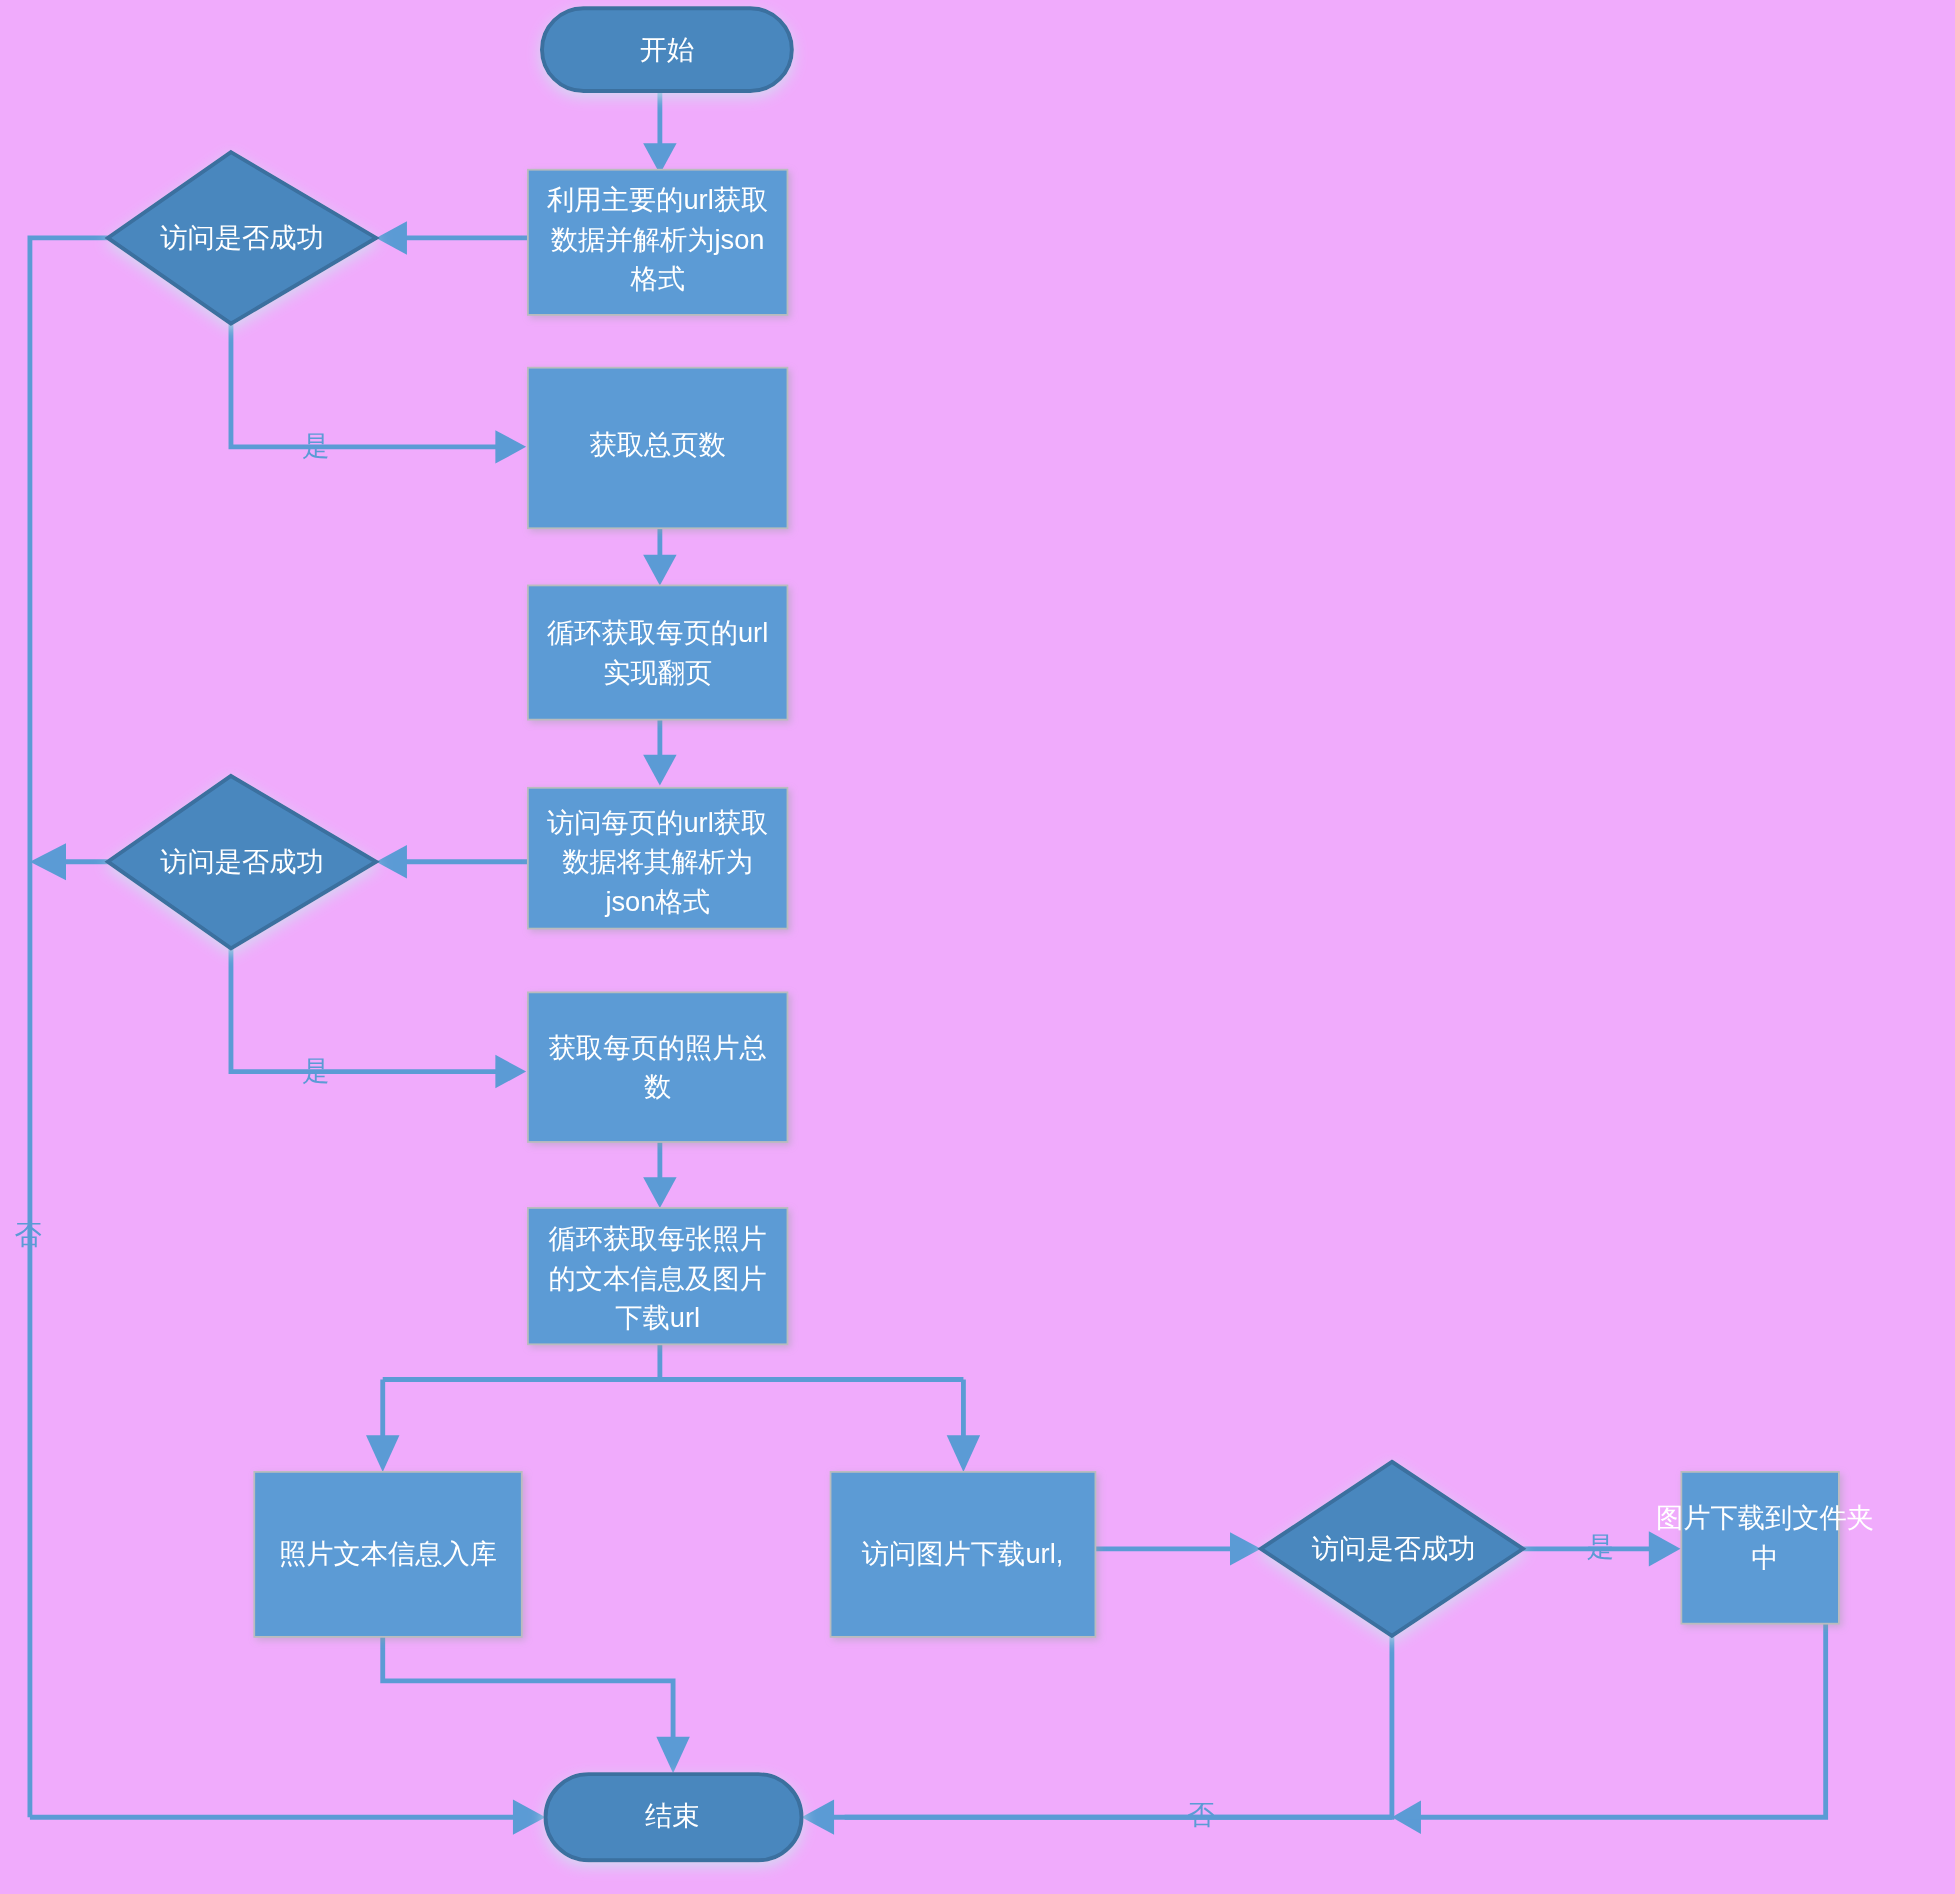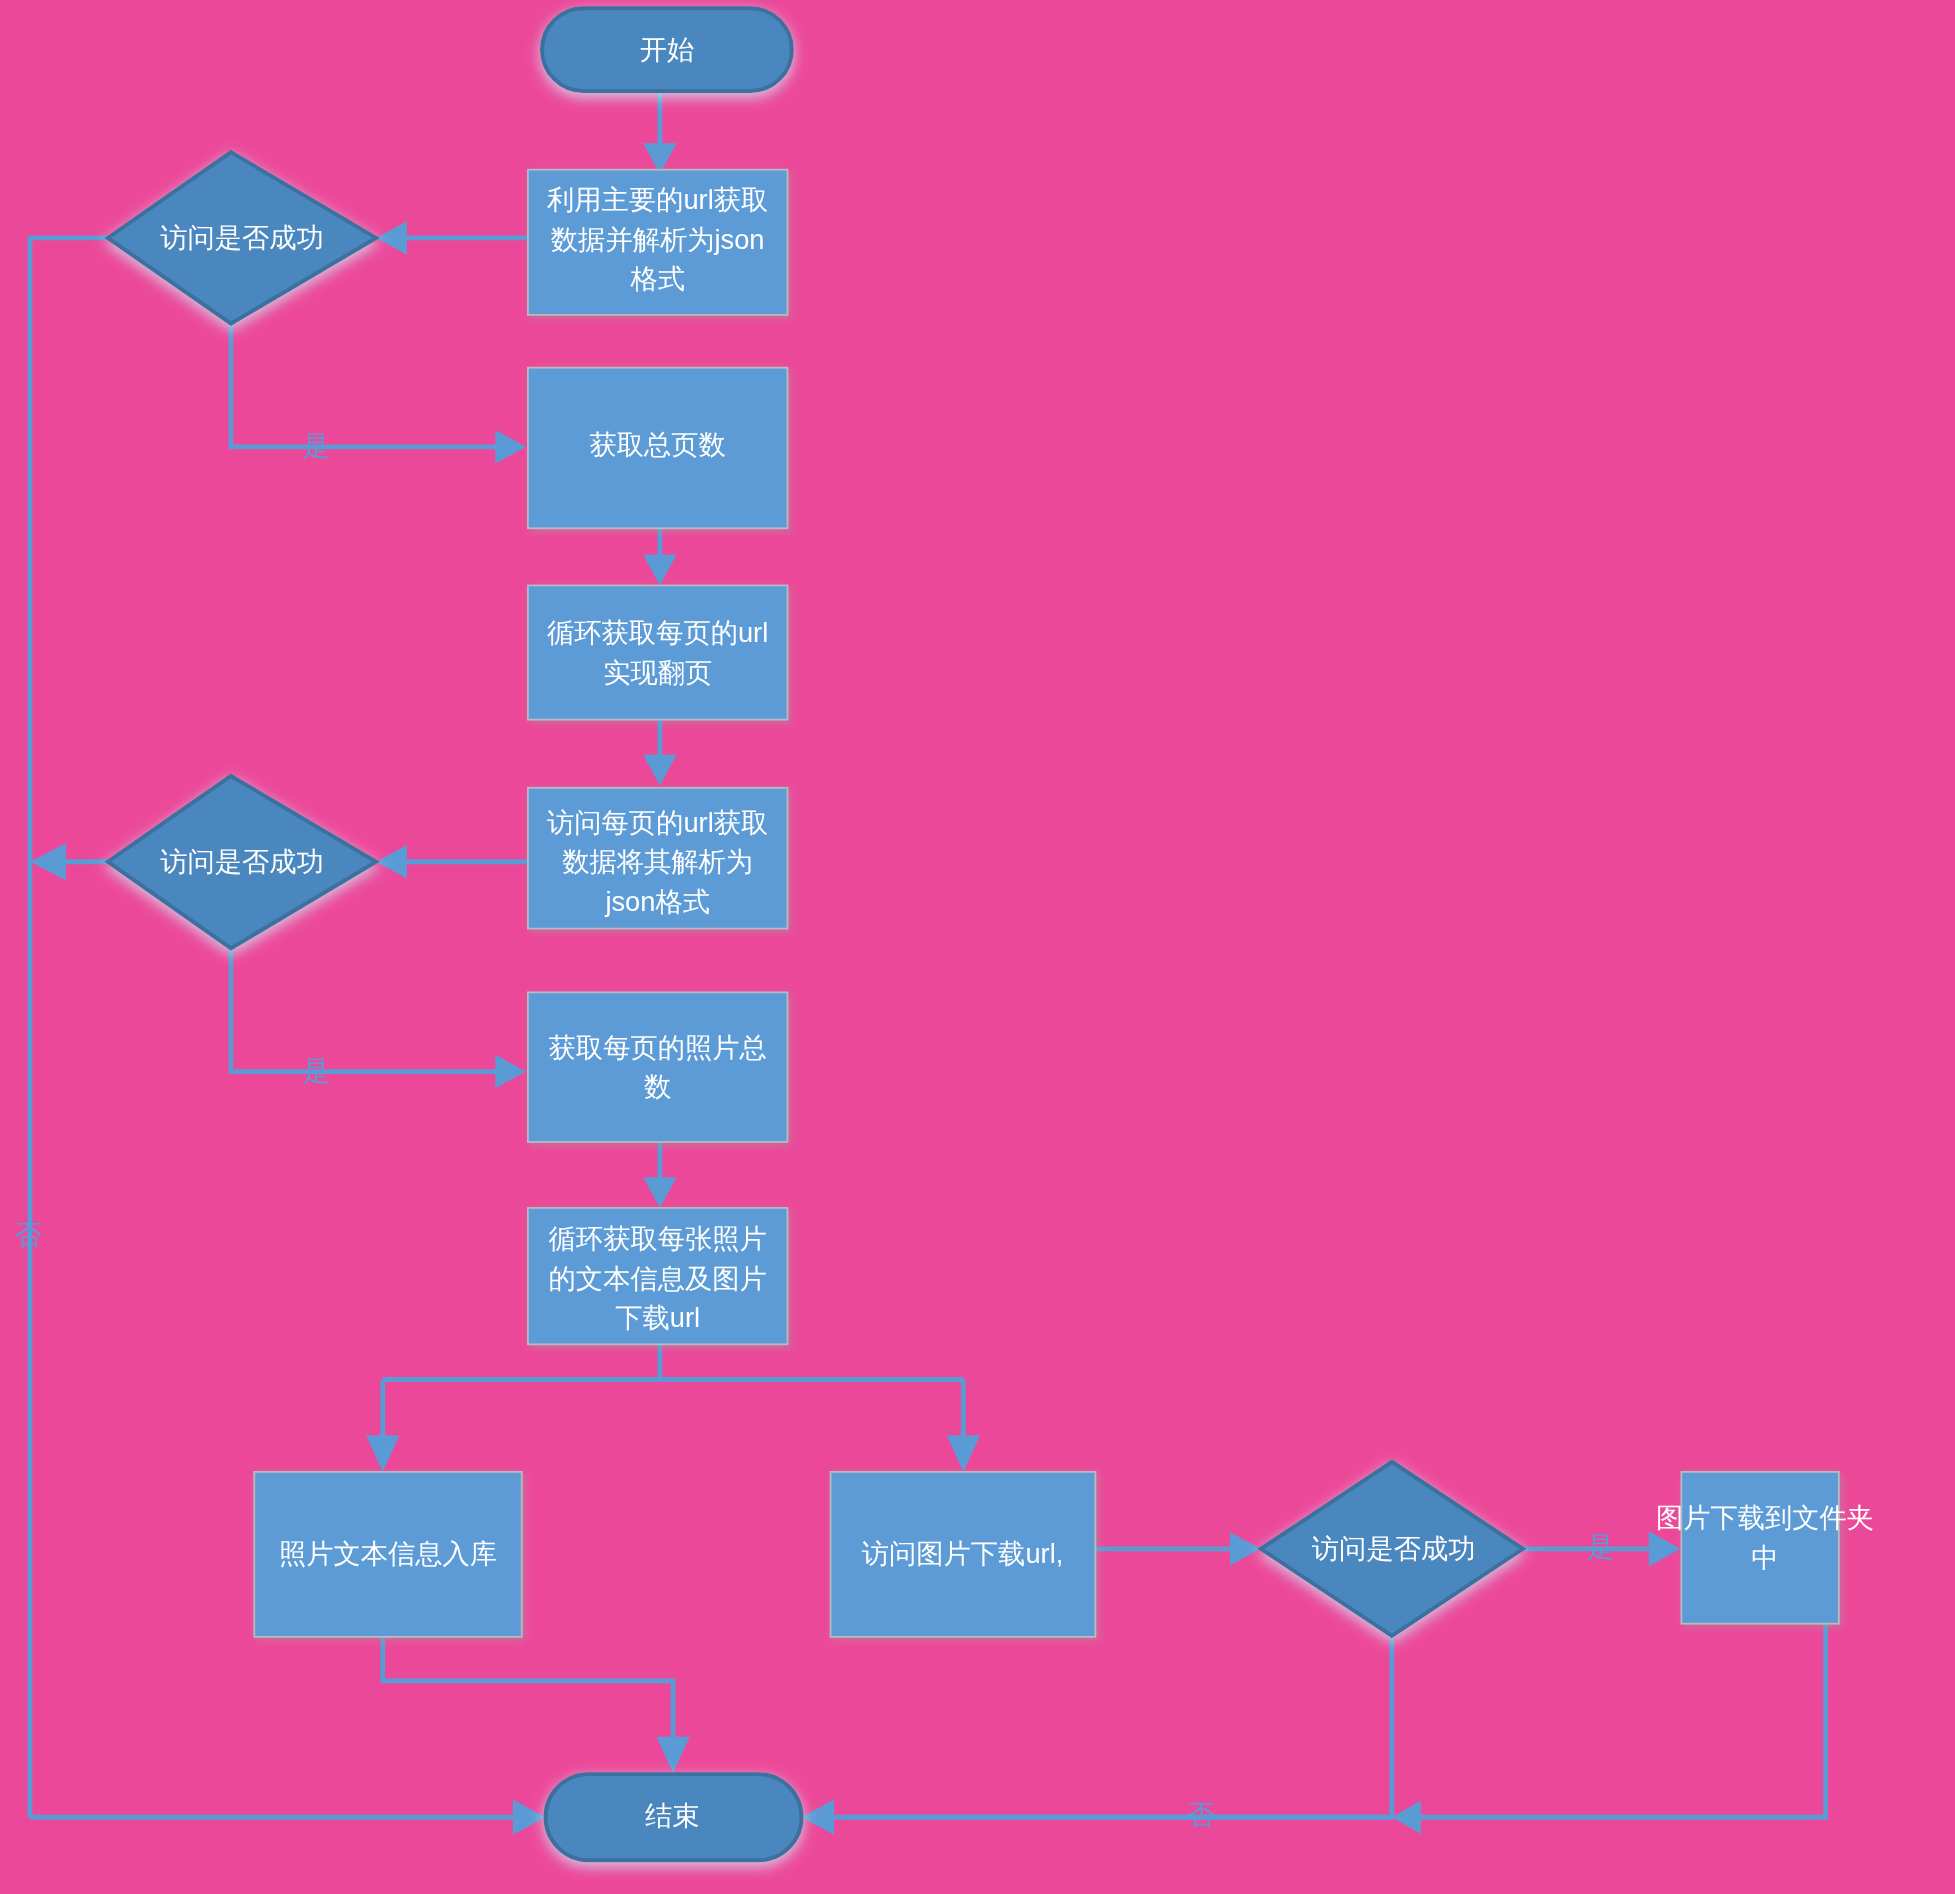--- a/index.html
+++ b/index.html
@@ -1,17 +1,17 @@
 <!DOCTYPE html>
 <html style="font-size:7px"><head>
 <meta charset="utf-8">
 <style>
   html,body{margin:0;padding:0;background:#ffffff;}
   body{font-family:"Liberation Sans","DejaVu Sans",sans-serif;}
-  #stage{position:relative;width:1955px;height:1895px;background:#ec4899;overflow:hidden;text-align:center;}
+  #stage{position:relative;width:1955px;height:1895px;background:#f0abfc;overflow:hidden;text-align:center;}
   svg#flow{position:absolute;left:0;top:0;width:1955px;height:1895px;display:block;}
   .nodeText{fill:#ffffff;font-family:"Liberation Sans","DejaVu Sans",sans-serif;font-size:62px;text-anchor:middle;dominant-baseline:middle;}
   .edgeLabel{fill:#5B9BD5;font-family:"Liberation Sans","DejaVu Sans",sans-serif;font-size:62px;text-anchor:middle;dominant-baseline:middle;}
   .proc{fill:#5B9BD5;stroke:#b9bcbe;stroke-width:4;}
   .term{fill:#4A87BE;stroke:#3A6F9F;stroke-width:9;}
   .dec{fill:#4A87BE;stroke:#3A6F9F;stroke-width:9;}
   .ln{stroke:#5B9BD5;stroke-width:11;fill:none;stroke-linecap:butt;}
   .ah{fill:#5B9BD5;}
 </style>
 </head>

